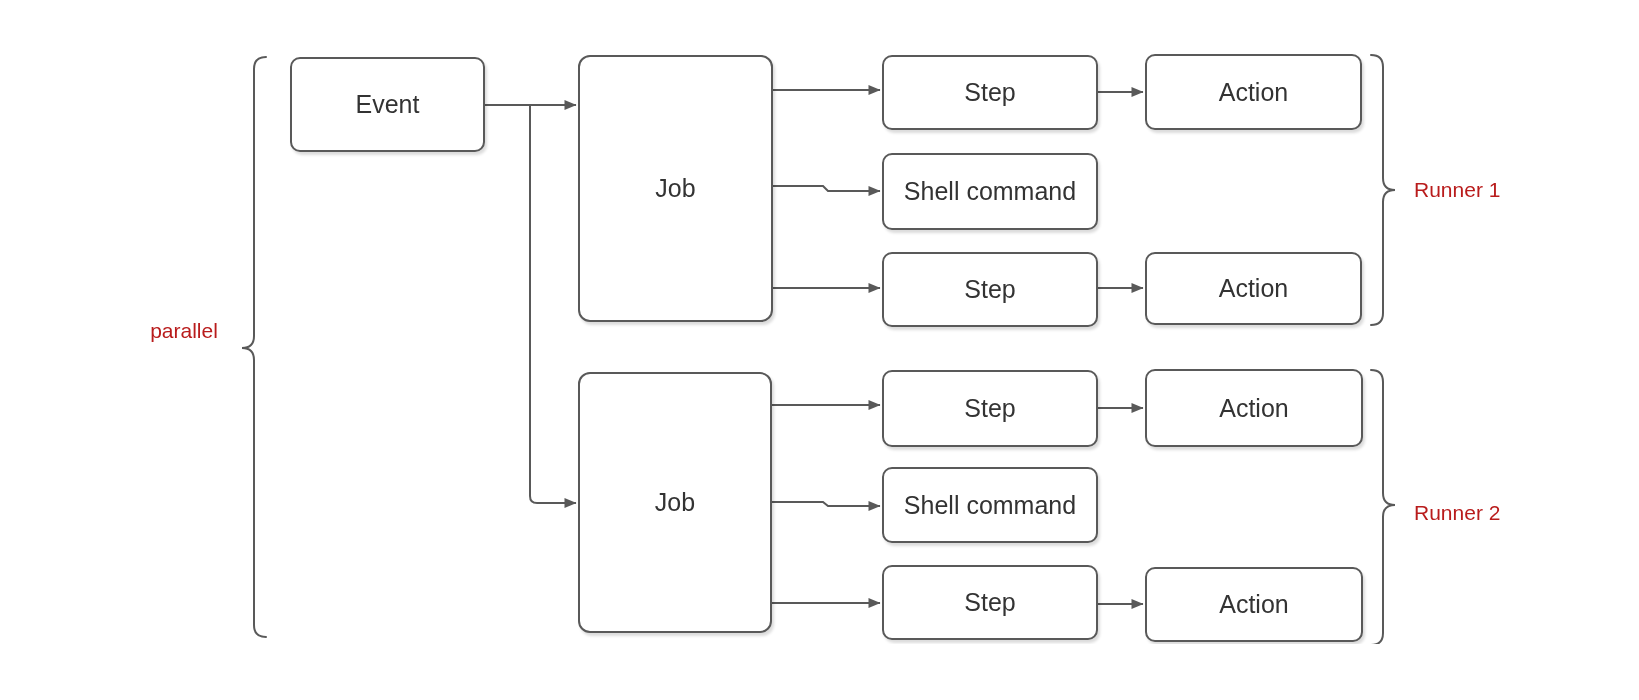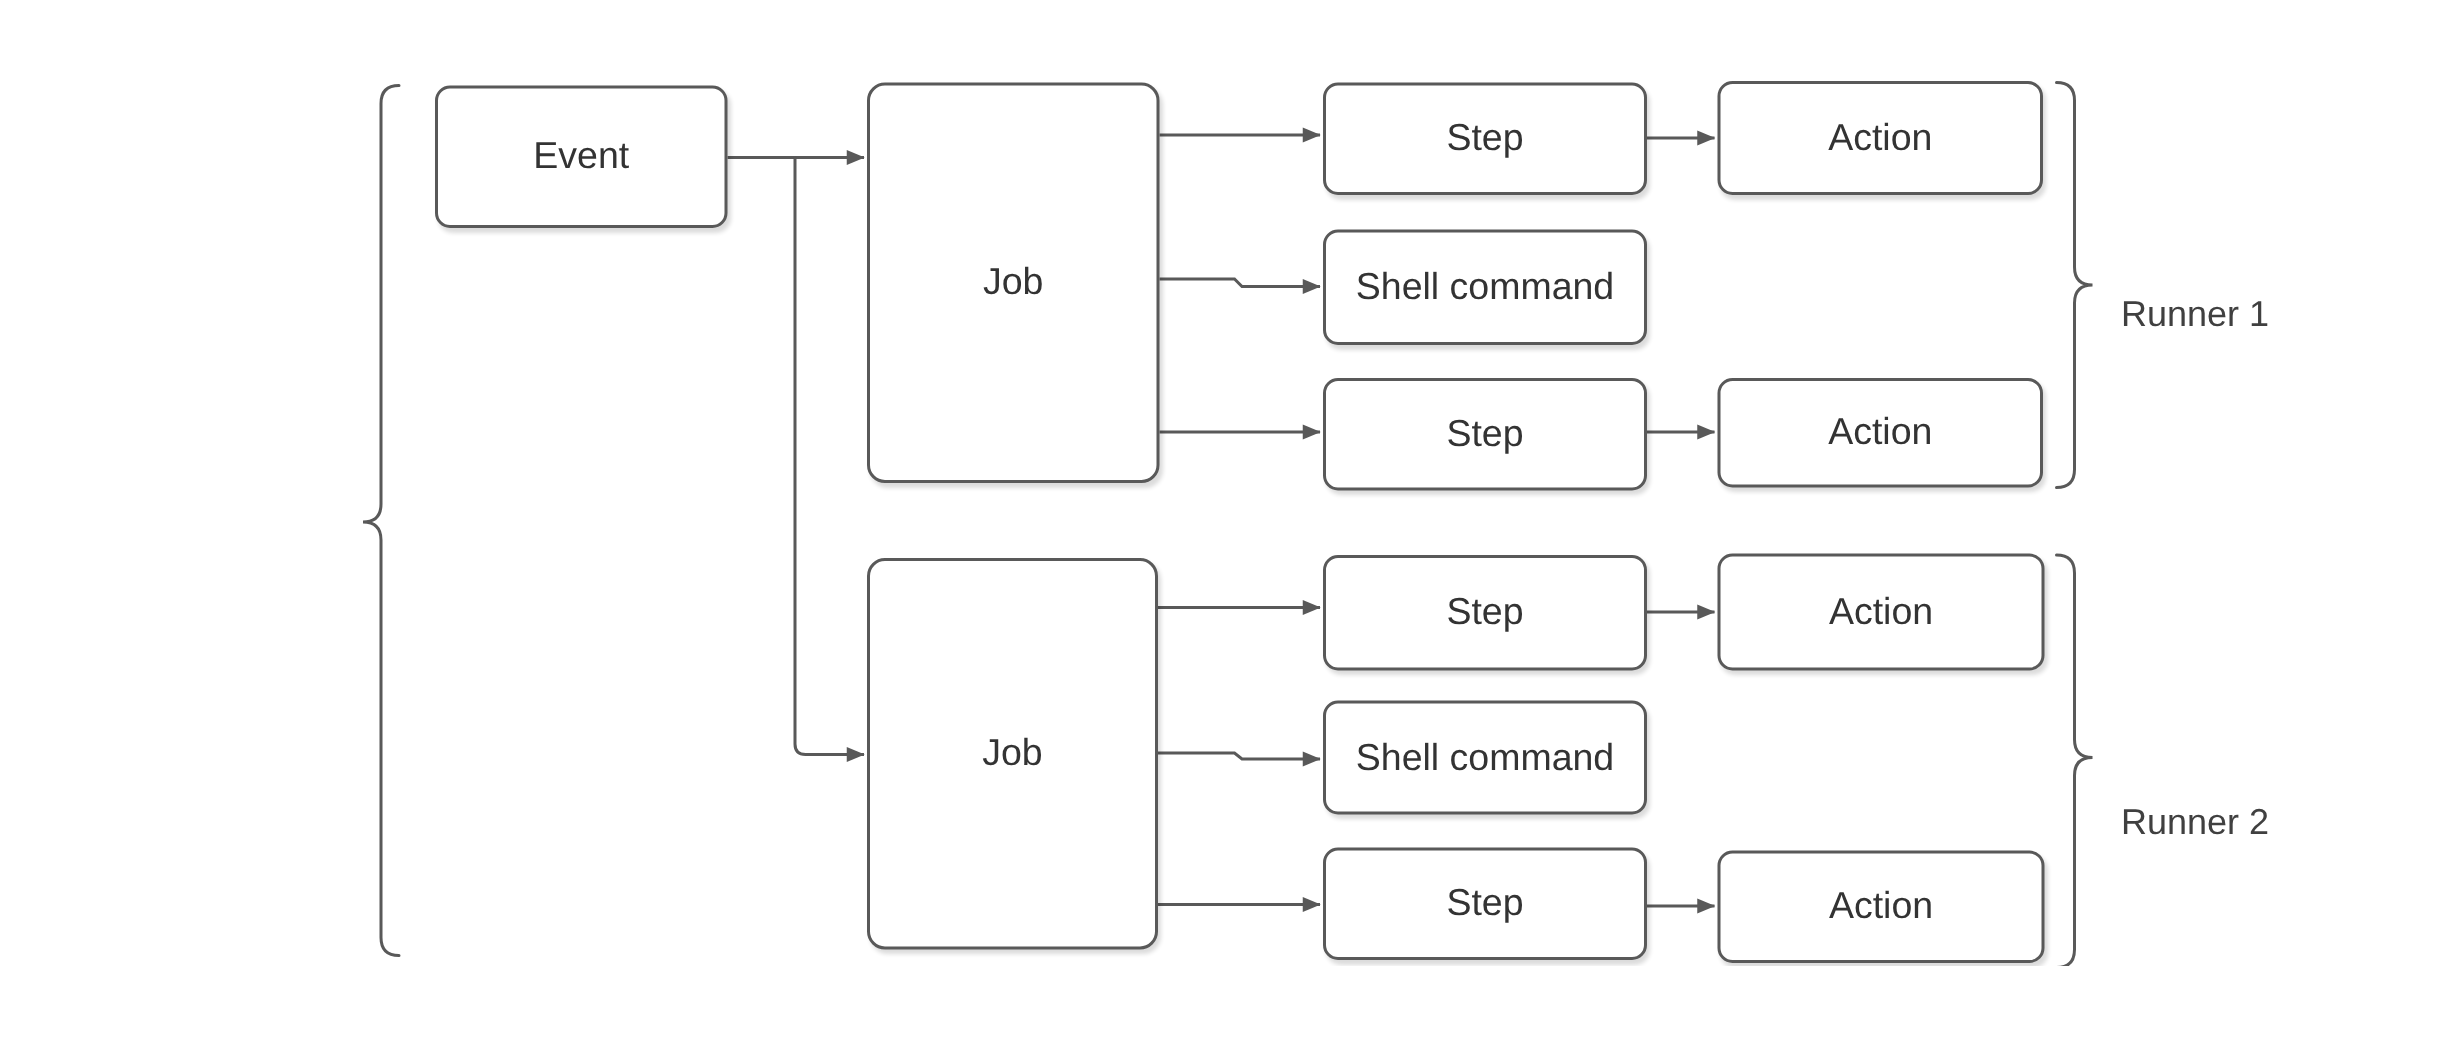--- a/index.html
+++ b/index.html
@@ -33,46 +33,45 @@
     align-items: center;
     justify-content: center;
     font-size: 25px;
     color: #333333;
     white-space: nowrap;
   }
   .node.job { border-radius: 12px; text-align: right; }
 
   .floating-label {
     position: absolute;
-    font-size: 24px;
-    color: #404040;
+    font-size: 21px;
+    color: #b91c1c;
     line-height: 30px;
     white-space: nowrap;
-    margin-top: 20px;
   }
   .floating-label.center { text-align: center; }
 
   
   .event   { left:  290px; top:  57px; width: 195px; height:  95px; }
   .job1    { left:  578px; top:  55px; width: 195px; height: 267px; }
   .job2    { left:  578px; top: 372px; width: 194px; height: 261px; }
   .step1   { left:  882px; top:  55px; width: 216px; height:  75px; }
   .shell1  { left:  882px; top: 153px; width: 216px; height:  77px; }
   .step2   { left:  882px; top: 252px; width: 216px; height:  75px; }
   .step3   { left:  882px; top: 370px; width: 216px; height:  77px; }
   .shell2  { left:  882px; top: 467px; width: 216px; height:  76px; }
   .step4   { left:  882px; top: 565px; width: 216px; height:  75px; }
   .action1 { left: 1145px; top:  54px; width: 217px; height:  76px; }
   .action2 { left: 1145px; top: 252px; width: 217px; height:  73px; }
   .action3 { left: 1145px; top: 369px; width: 218px; height:  78px; }
   .action4 { left: 1145px; top: 567px; width: 218px; height:  75px; }
 
   .parallel-label { left: 104px; top: 316px; width: 160px; }
   .runner1-label  { left: 1414px; top: 175px; }
-  .runner2-label  { left: 1414px; top: 514px; }
+  .runner2-label  { left: 1414px; top: 498px; }
 </style>
 </head>
 <body>
 
 <div class="canvas">
 
   <svg class="wires" viewBox="0 0 1639 700" xmlns="http://www.w3.org/2000/svg">
     <defs>
       <marker id="arrow" viewBox="0 0 14 12" refX="12.5" refY="6" markerWidth="14" markerHeight="12" markerUnits="userSpaceOnUse" orient="auto">
         <path d="M1,1 L13,6 L1,11 z" fill="#595959"></path>
@@ -156,19 +155,20 @@
 
   <div class="node action3">
     <span>Action</span>
   </div>
 
   <div class="node action4">
     <span>Action</span>
   </div>
 
   <div class="floating-label center parallel-label">
+    <span style="display:block">parallel</span>
   </div>
 
   <div class="floating-label runner1-label">Runner 1</div>
 
   <div class="floating-label runner2-label">Runner 2</div>
 
 </div>
 
 </body></html>

